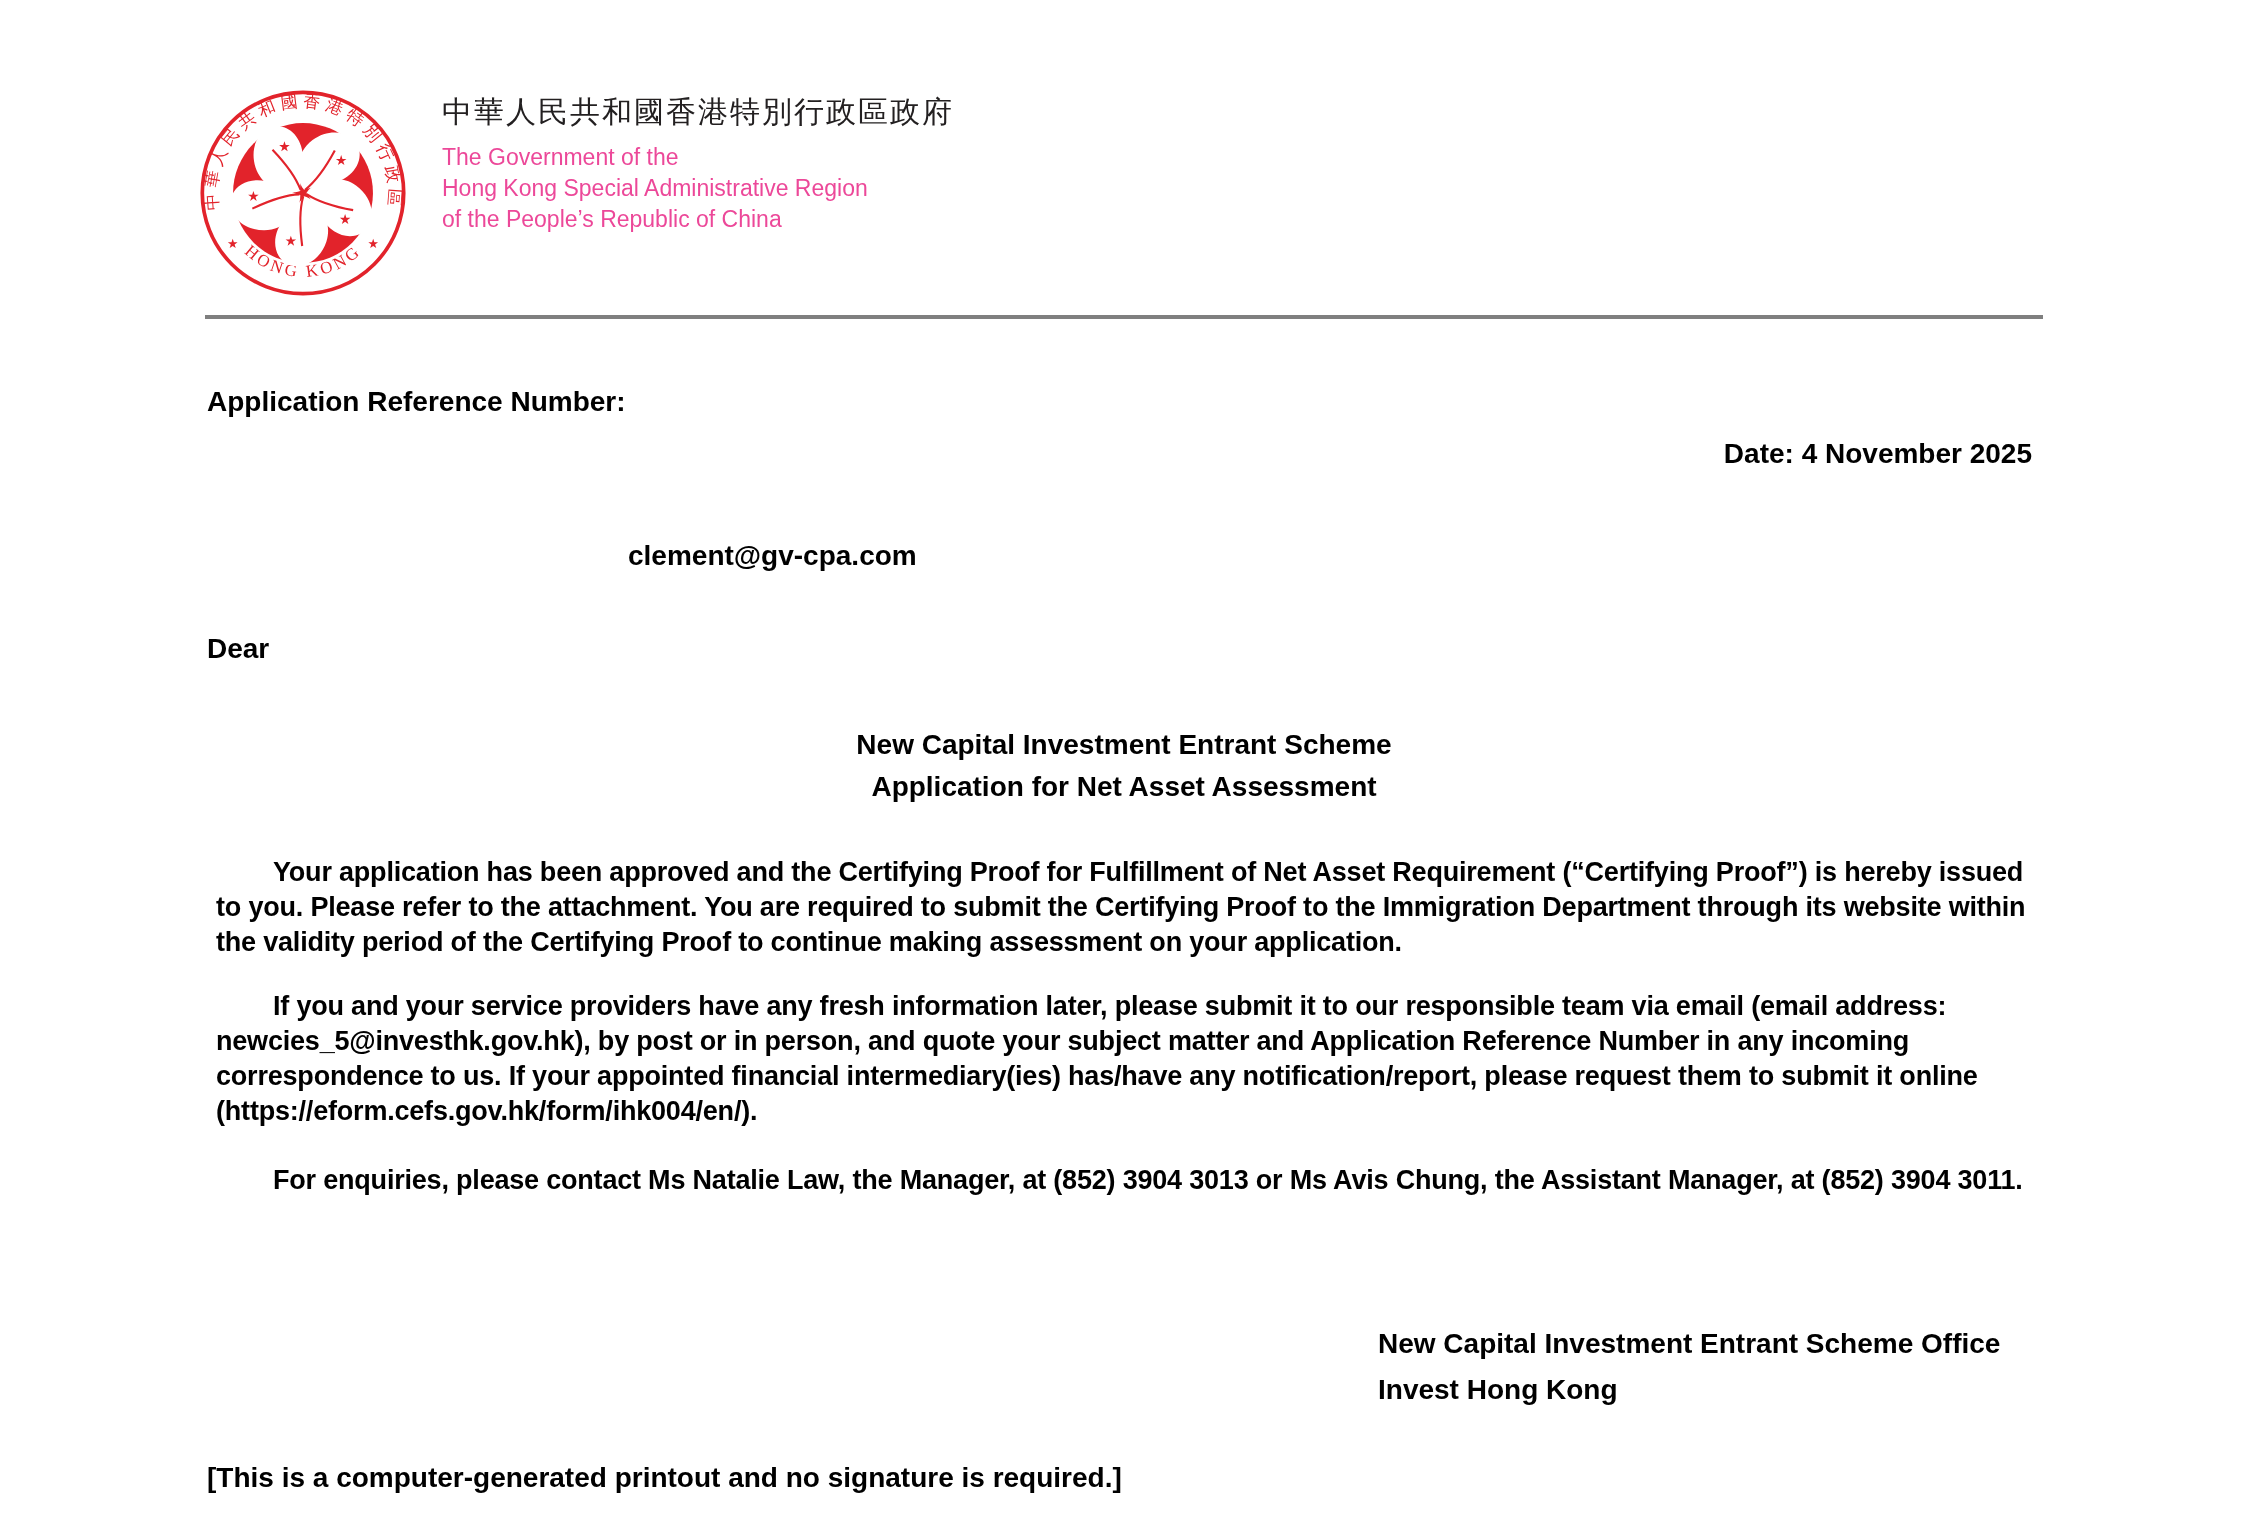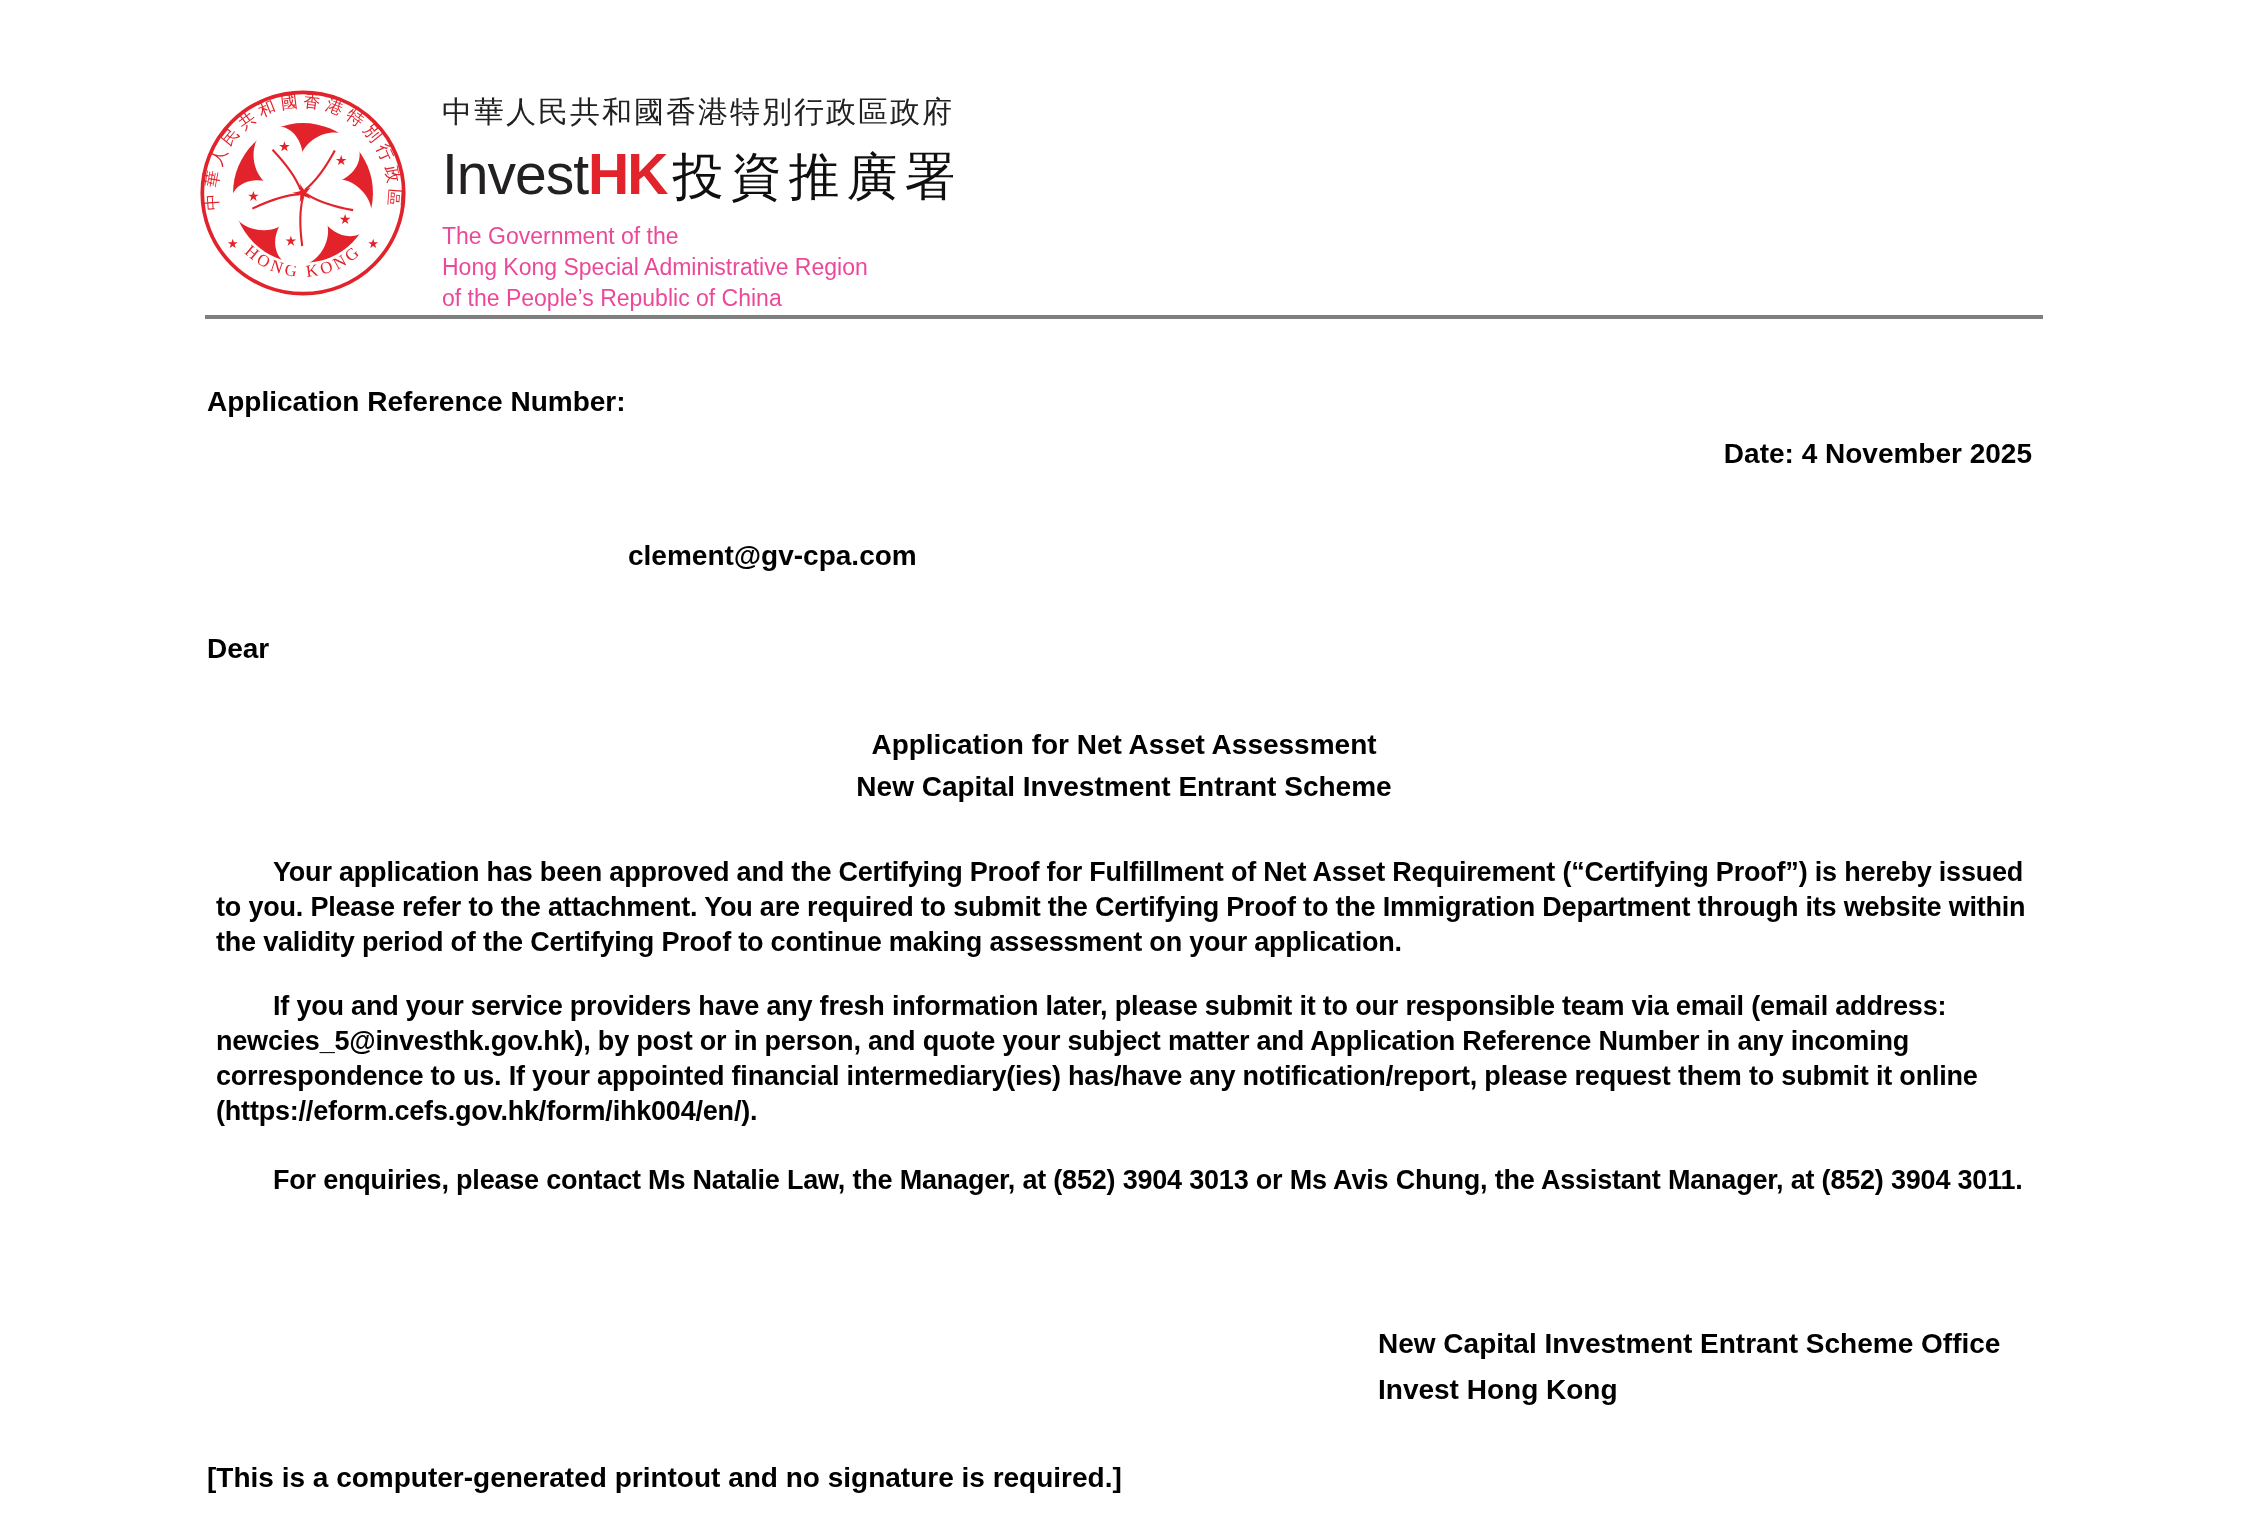--- a/index.html
+++ b/index.html
@@ -69,45 +69,40 @@
       <use href="#petal" transform="rotate(0)"></use>
       <use href="#petal" transform="rotate(72)"></use>
       <use href="#petal" transform="rotate(144)"></use>
       <use href="#petal" transform="rotate(216)"></use>
       <use href="#petal" transform="rotate(288)"></use>
     </g>
   </svg>
 
   <div class="brand-block">
     <div class="zh-gov">中華人民共和國香港特別行政區政府</div>
-    <div class="brand-line">
-      <span class="invest">Invest</span>
-        <span class="hk">HK</span>
-      <span class="brand-zh">投資推廣署</span>
-    </div>
     <div class="gov-en">
       <div>The Government of the</div>
       <div>Hong Kong Special Administrative Region</div>
       <div>of the People’s Republic of China</div>
     </div>
   </div>
 
   <div class="rule"></div>
 
   <div class="ref">Application Reference Number:</div>
 
   <div class="date">Date: 4 November 2025</div>
 
   <div class="email">clement@gv-cpa.com</div>
 
   <div class="dear">Dear</div>
 
   <div class="subject">
+    <div>New Capital Investment Entrant Scheme</div>
     <div>Application for Net Asset Assessment</div>
-    <div>New Capital Investment Entrant Scheme</div>
   </div>
 
   <div class="bodytext">
     <p class="indent">Your application has been approved and the Certifying Proof for Fulfillment of Net Asset Requirement (“Certifying Proof”) is hereby issued to you. Please refer to the attachment. You are required to submit the Certifying Proof to the Immigration Department through its website within the validity period of the Certifying Proof to continue making assessment on your application.</p>
     <p class="indent mt29">If you and your service providers have any fresh information later, please submit it to our responsible team via email (email address: newcies_5@investhk.gov.hk), by post or in person, and quote your subject matter and Application Reference Number in any incoming correspondence to us.  If your appointed financial intermediary(ies) has/have any notification/report, please request them to submit it online (https://eform.cefs.gov.hk/form/ihk004/en/).</p>
     <p class="indent mt34">For enquiries, please contact Ms Natalie Law, the Manager, at (852) 3904 3013 or Ms Avis Chung, the Assistant Manager, at (852) 3904 3011.</p>
   </div>
 
   <div class="signature">
     <div>New Capital Investment Entrant Scheme Office</div>

